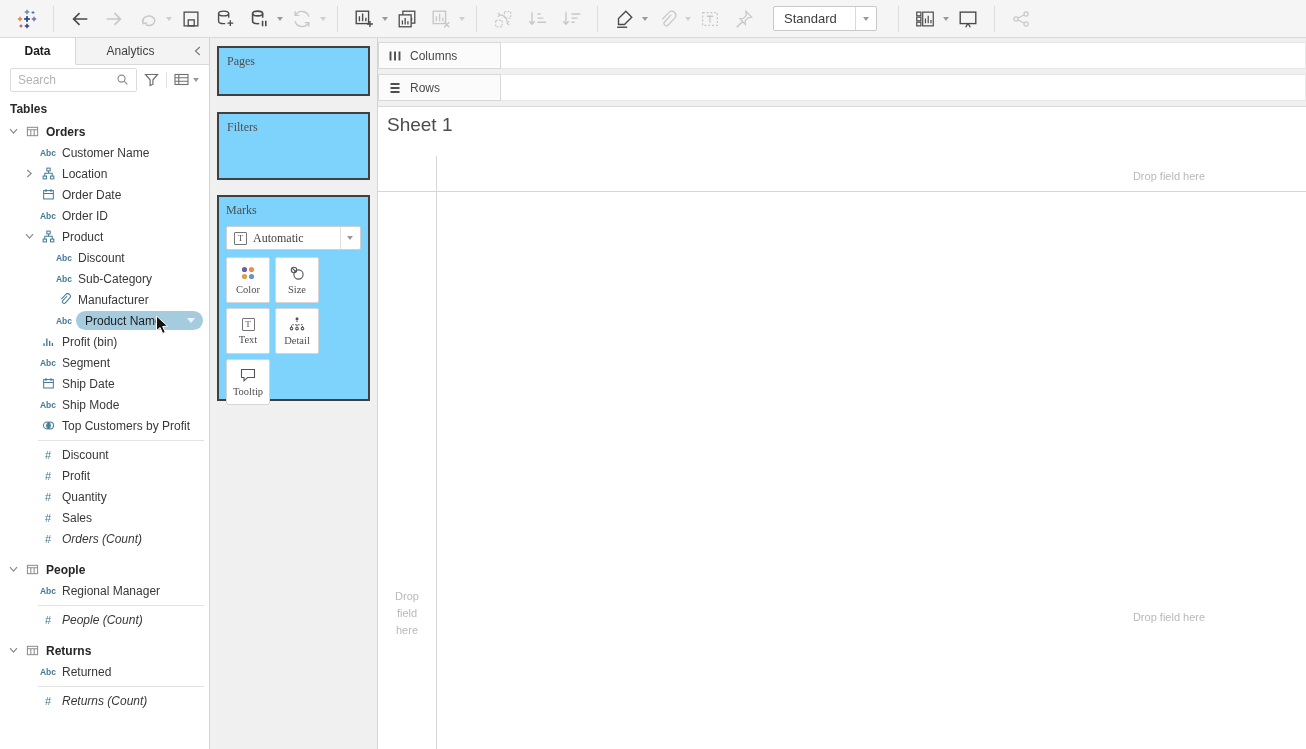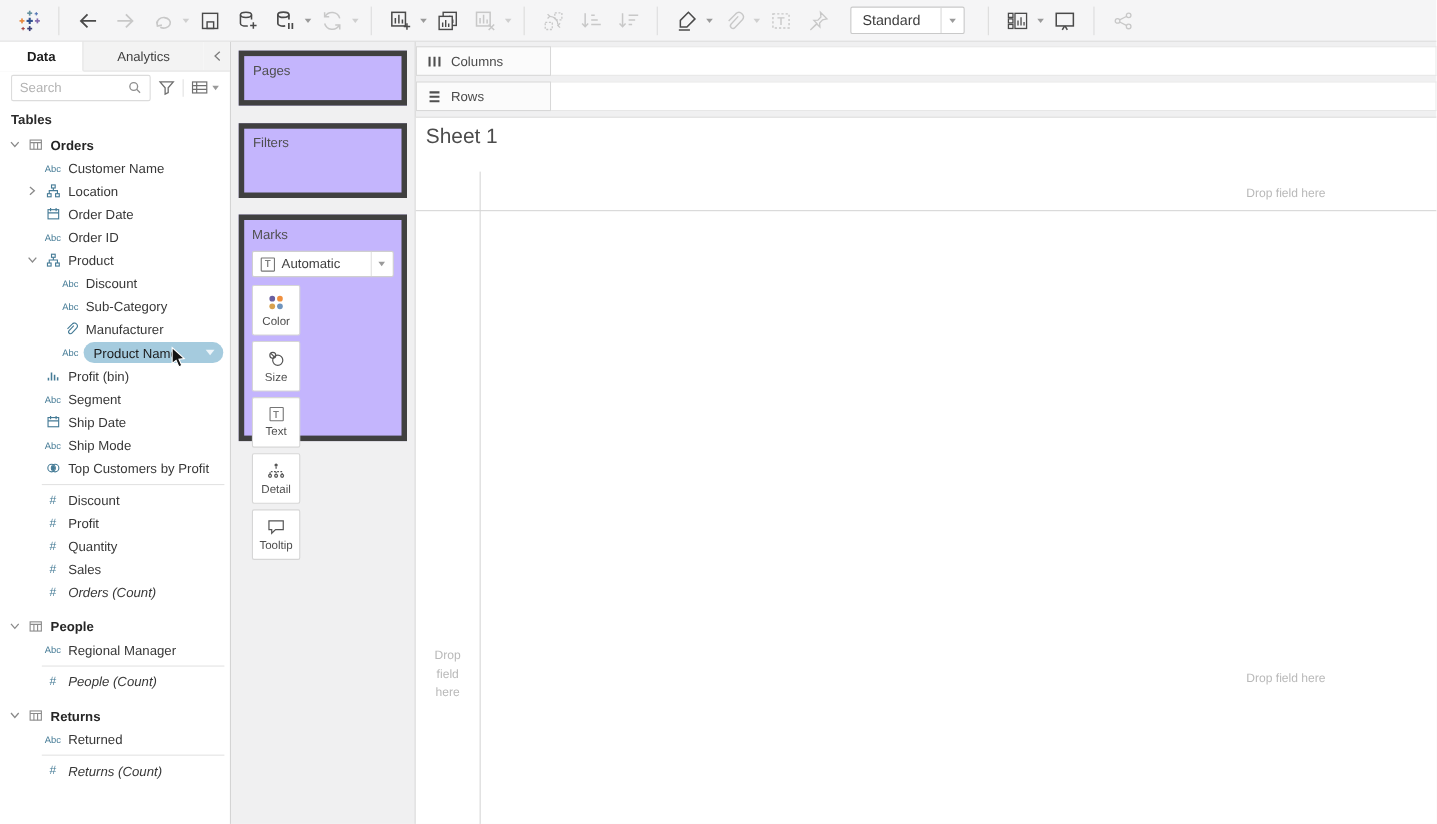--- a/index.html
+++ b/index.html
@@ -33,46 +33,46 @@
   .searchbox input { border:none; outline:none; flex:1; width:50px; font:12px "Liberation Sans", sans-serif; color:#333; background:transparent; }
   .searchbox input::placeholder { color:#b3b3b3; }
   .icon-btn { display:flex; align-items:center; justify-content:center; padding:2px; }
   .vdiv { width:1px; height:16px; background:#e2e2e2; }
   .tables-header { height:25px; padding:8px 0 0 10px; font-weight:700; color:#2b2b2b; }
   .tree { flex:1; overflow:hidden; padding-top:2px; }
   .trow { height:21px; display:flex; align-items:center; position:relative;text-align:right; }
   .trow .exp { width:14px; flex:none; display:flex; align-items:center; justify-content:center; }
   .trow .ficon { width:24px; flex:none; display:flex; align-items:center; justify-content:center; color:var(--field-icon); }
   .trow .ficon.gray { color:var(--table-icon); }
-  .abc-txt { font-size:8.5px; font-weight:400; }
+  .abc-txt { font-size:8.5px; font-weight:700; }
   .num-txt { font-size:11px; }
   .trow .lbl { padding-left:2px; color:#383838; white-space:nowrap; }
   .trow.bold .lbl { font-weight:700; color:#262626; }
   .trow.italic .lbl { font-style:italic; }
   .lv0 { padding-left:6px; } .lv1 { padding-left:22px; } .lv2 { padding-left:38px; }
   .gap { margin-top:10px; }
   .tdivider { height:8px; display:flex; align-items:center; padding:0 5px 0 38px; }
   .tdivider::after { content:""; flex:1; height:1px; background:#e3e3e3; }
   .pill { flex:1; margin-right:6px; background:var(--pill-bg); border-radius:10px; height:19px; display:flex; align-items:center; justify-content:space-between; padding:0 8px 0 9px; }
   .pill .lbl { color:#1d1d1d; padding-left:0; }
   .pill .pcaret { width:0; height:0; border-left:4px solid transparent; border-right:4px solid transparent; border-top:5px solid #edf5fa; }
   .cursor { position:absolute; left:155px; top:5px; z-index:4; }
 
   
   .panel { width:168px; background:#f0f0f1; border-right:1px solid #d4d4d4; padding:8px 7px 0 7px; }
-  .card { background:#c4b5fd; border:5px solid #404040; padding:6px 8px; color:#4f4f4f; margin-bottom:16px; }
+  .card { background:#7dd3fc; border:2px solid #404040; padding:6px 8px; color:#4f4f4f; margin-bottom:16px;font-family:Liberation Serif, serif; }
   .card-pages { height:50px; }
   .card-filters { height:68px; margin-bottom:15px; }
   .card-marks { height:206px; padding:6px 7px; }
   .marktype { margin-top:8px; height:24px; background:#fff; border:1px solid #cfcfcf; border-radius:2px; display:flex; align-items:center; }
   .ticon { width:13px; height:13px; border:1px solid #757575; border-radius:1px; font-size:9px; color:#555; display:flex; align-items:center; justify-content:center; }
   .marktype .ticon { margin:0 6px 0 7px; }
   .mt-lbl { flex:1; color:#3f3f3f; }
   .mt-car { width:20px; align-self:stretch; border-left:1px solid #e0e0e0; display:flex; align-items:center; justify-content:center; }
-  .markbtns { display:flex; flex-wrap:wrap; gap:5px; margin-top:7px;flex-direction:column; }
+  .markbtns { display:flex; flex-wrap:wrap; gap:5px; margin-top:7px; }
   .mbtn { width:44px; height:46px; background:#fff; border:1px solid #d6d6d6; border-radius:2px; display:flex; flex-direction:column; align-items:center; justify-content:center; gap:3px; color:#4f4f4f; font-size:10.5px; }
 
   
   .main { flex:1; min-width:0; background:#f0f0f1; display:flex; flex-direction:column; }
   .shelf { display:flex; height:27px; margin-top:4px; }
   .shelf.second { margin-top:5px; }
   .shelf-label { width:123px; flex:none; background:#fbfbfb; border:1px solid #d8d8d8; display:flex; align-items:center; gap:8px; padding-left:9px; color:#4a4a4a; }
   .shelf-area { flex:1; background:#fff; border:1px solid #e7e7e7; border-left:none; }
   .sheet { flex:1; background:#fff; margin-top:5px; border-top:1px solid #d9d9d9; position:relative; }
   .sheet-title { position:absolute; left:9px; top:7px; font-size:19px; color:#4c4c4c; }

